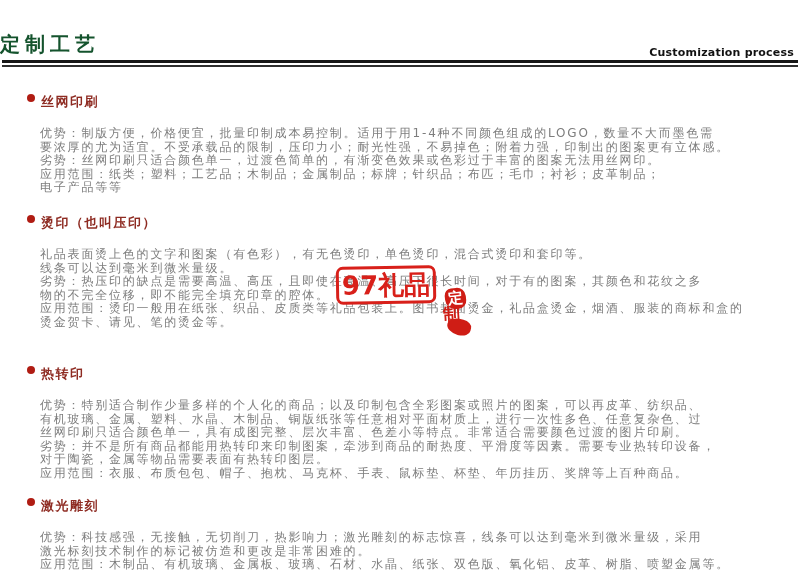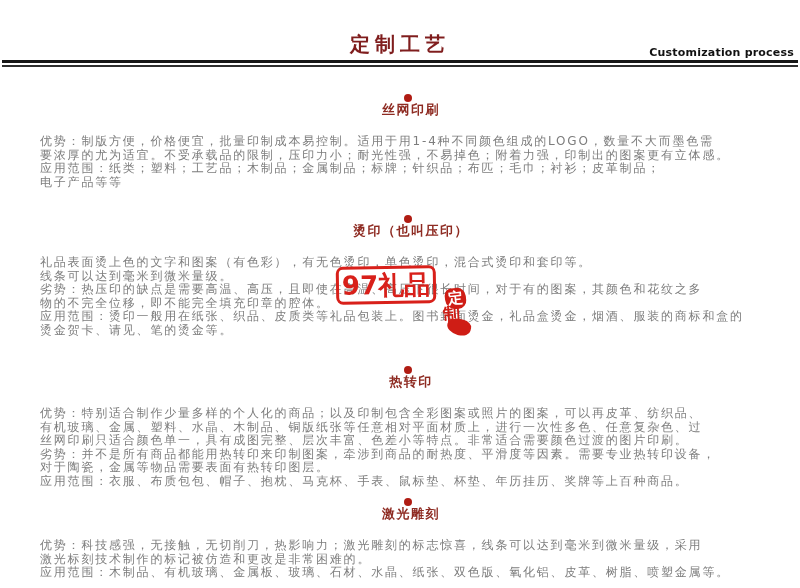--- a/index.html
+++ b/index.html
@@ -10,24 +10,24 @@
     height: 588px;
     background: #ffffff;
     overflow: hidden;
     font-family: "DejaVu Sans", "Liberation Sans", sans-serif;
   }
 
   
   .page-title {
     position: absolute;
     top: 31px; left: 0; right: 0;
-    text-align: center;
+    text-align: left;
     font-size: 20px;
     font-weight: bold;
-    color: #7f1d1d;
+    color: #14532d;
     letter-spacing: 5px;
   }
   .page-subtitle {
     position: absolute;
     top: 46px; right: 6px;
     font-size: 11px;
     font-weight: bold;
     color: #111111;
     letter-spacing: 0.2px;
   }
@@ -35,21 +35,21 @@
     position: absolute;
     top: 60px; left: 2px; right: 2px;
     height: 8px;
   }
   .header-rule .rule-thick { height: 3px; background: #161616; }
   .header-rule .rule-gap   { height: 2px; background: #ffffff; }
   .header-rule .rule-thin  { height: 2px; background: #2e2e2e; }
 
   
   .sec { position: absolute; left: 27px; right: 5px; }
-  .sec-head { display: flex; align-items: center; flex-direction: column; }
+  .sec-head { display: flex; align-items: flex-start; }
   .bullet {
     width: 8px; height: 8px;
     border-radius: 50%;
     background: #b01c13;
     margin-right: 6px;
     flex: 0 0 auto;
   }
   .sec-title {
     font-size: 13px;
     font-weight: bold;
@@ -126,20 +126,21 @@
   </div>
 
   <section class="sec" style="top:94px">
     <div class="sec-head">
       <span class="bullet"></span>
       <span class="sec-title">丝网印刷</span>
     </div>
     <div class="sec-body">
       <div class="bl">优势：制版方便，价格便宜，批量印制成本易控制。适用于用1-4种不同颜色组成的LOGO，数量不大而墨色需</div>
       <div class="bl">要浓厚的尤为适宜。不受承载品的限制，压印力小；耐光性强，不易掉色；附着力强，印制出的图案更有立体感。</div>
+      <div class="bl">劣势：丝网印刷只适合颜色单一，过渡色简单的，有渐变色效果或色彩过于丰富的图案无法用丝网印。</div>
       <div class="bl">应用范围：纸类；塑料；工艺品；木制品；金属制品；标牌；针织品；布匹；毛巾；衬衫；皮革制品；</div>
       <div class="bl">电子产品等等</div>
     </div>
   </section>
 
   <section class="sec" style="top:215px">
     <div class="sec-head">
       <span class="bullet"></span>
       <span class="sec-title">烫印（也叫压印）</span>
     </div>

